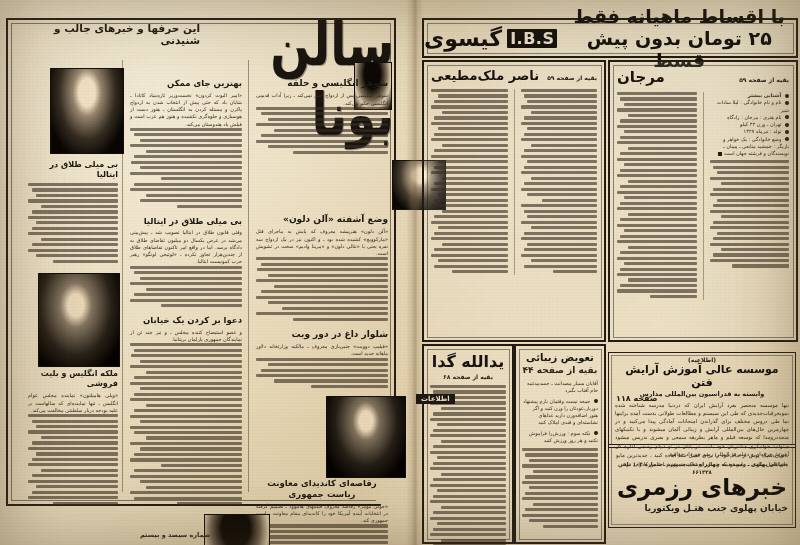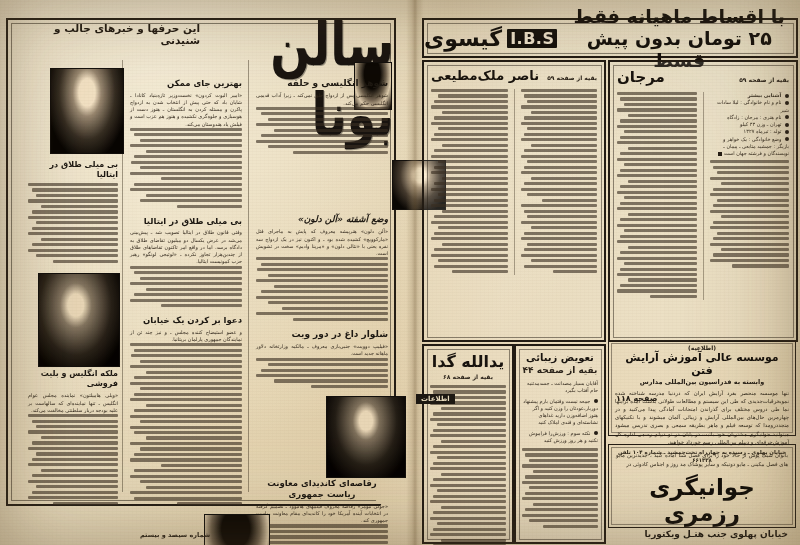--- a/index.html
+++ b/index.html
@@ -134,21 +134,21 @@
           <div class="fl s1"></div>
         <div class="fl s4"></div>
           <div class="fl s2"></div>
           <div class="fl s1"></div>
           <div class="fl s3"></div>
         <div class="fl s5"></div>
       </div>
       <div class="photo p3" style="position:relative;left:58px;top:4px;width:52px;height:48px;">
           <div class="px"></div>
         </div>
-      <div class="hdr" style="font-size:9px;text-align:right;margin-top:8px;font-style:italic;">وضع آشفته «آلن دلون»</div>
+      <div class="hdr" style="font-size:9px;text-align:right;margin-top:8px;">وضع آشفته «آلن دلون»</div>
       <div class="tiny" style="text-align:justify;margin-top:3px;">«آلن دلون» هنرپیشه معروف که پایش به ماجرای قتل «مارکوویچ» کشیده شده بود ـ و اکنون نیز در یک ازدواج سه نفره یعنی با «نتالی دلون» و «مرینا وادیم» سخت در تشویش است.</div>
       <div class="fake-lines">
         <div class="fl s1"></div>
           <div class="fl s2"></div>
           <div class="fl s7"></div>
           <div class="fl s3"></div>
         <div class="fl s1"></div>
           <div class="fl s4"></div>
           <div class="fl s2"></div>
           <div class="fl s1"></div>
@@ -581,36 +581,36 @@
             <div class="fl s1"></div>
             <div class="fl s4"></div>
             <div class="fl s2"></div>
           <div class="fl s1"></div>
             <div class="fl s3"></div>
             <div class="fl s5"></div>
         </div>
       </div>
     </div>
 
-    <div class="adbox" style="left:190px;top:340px;width:186px;height:94px;">
+    <div class="adbox" style="left:190px;top:352px;width:186px;height:94px;">
       <div class="inner"></div>
       <div style="position:absolute;left:6px;right:6px;top:3px;">
         <div class="ad-sub" style="font-size:6px;">(اطلاعیه)</div>
         <div class="ad-title">موسسه عالی آموزش آرایش فتن</div>
         <div class="ad-sub" style="margin-top:1px;">وابسته به فدراسیون بین‌المللی مدارس</div>
         <div class="ad-note" style="margin-top:3px;text-align:justify;">تنها موسسه منحصر بفرد آرایش ایران که دردنیا مدرسه شناخته شده نموبخرقیات‌جدیدی که طی این سیستم و مطالعات طولانی بدست آمده برایتها نما طی دروس مختلف برای گذراندن امتحانات آمادگی پیدا می‌کنید و در چهارمرین حال‌های بین‌المللی آرایش و زیبائی آلمان میشوند و با تکنیکهای متجددرومدا که توسعه فیلم و ماهر بطریقه سمعی و بصری تدریس میشود میتوانید جوانیگری مشتریان خود باثبت در پایان در تو دیپلم رسمی اداره کل آموزش‌حرفه‌ای و دیپلم بین‌المللی رسم خورداد خواهید.</div>
         <div class="ad-note" style="margin-top:2px;font-weight:bold;">خیابان پهلوی ـ رسیده به چهارراه تخت‌جمشید ـ شماره ۱۰۴ تلفن ۶۶۱۳۳۸</div>
       </div>
     </div>
 
     <div class="adbox" style="left:190px;top:444px;width:186px;height:82px;">
       <div class="inner"></div>
       <div style="position:absolute;left:7px;right:7px;top:6px;">
         <div class="ad-note" style="text-align:justify;line-height:1.65;">بانوان شیک پوش از حالا خود را برای فصل شنا آماده کنید ، جدیدترین مایو های فصل بیکینی ـ مایو دوتیکه و سایر پوشاک مد روز و اجناس کادوئی در</div>
-        <div class="ad-big" style="margin-top:5px;">جوانیگری رزمری</div>
+        <div class="ad-big" style="margin-top:5px;">خبرهای رزمری</div>
         <div class="ad-addr" style="margin-top:3px;">خیابان پهلوی جنب هتـل ویکتوریا</div>
       </div>
     </div>
 
     <div class="pagenum" style="left:198px;bottom:6px;">صفحه ۱۱۸</div>
     <div class="brandchip" style="left:-2px;bottom:5px;">اطلاعات</div>
   </div>
 
   <div class="grain"></div>
   <div class="vig"></div>

